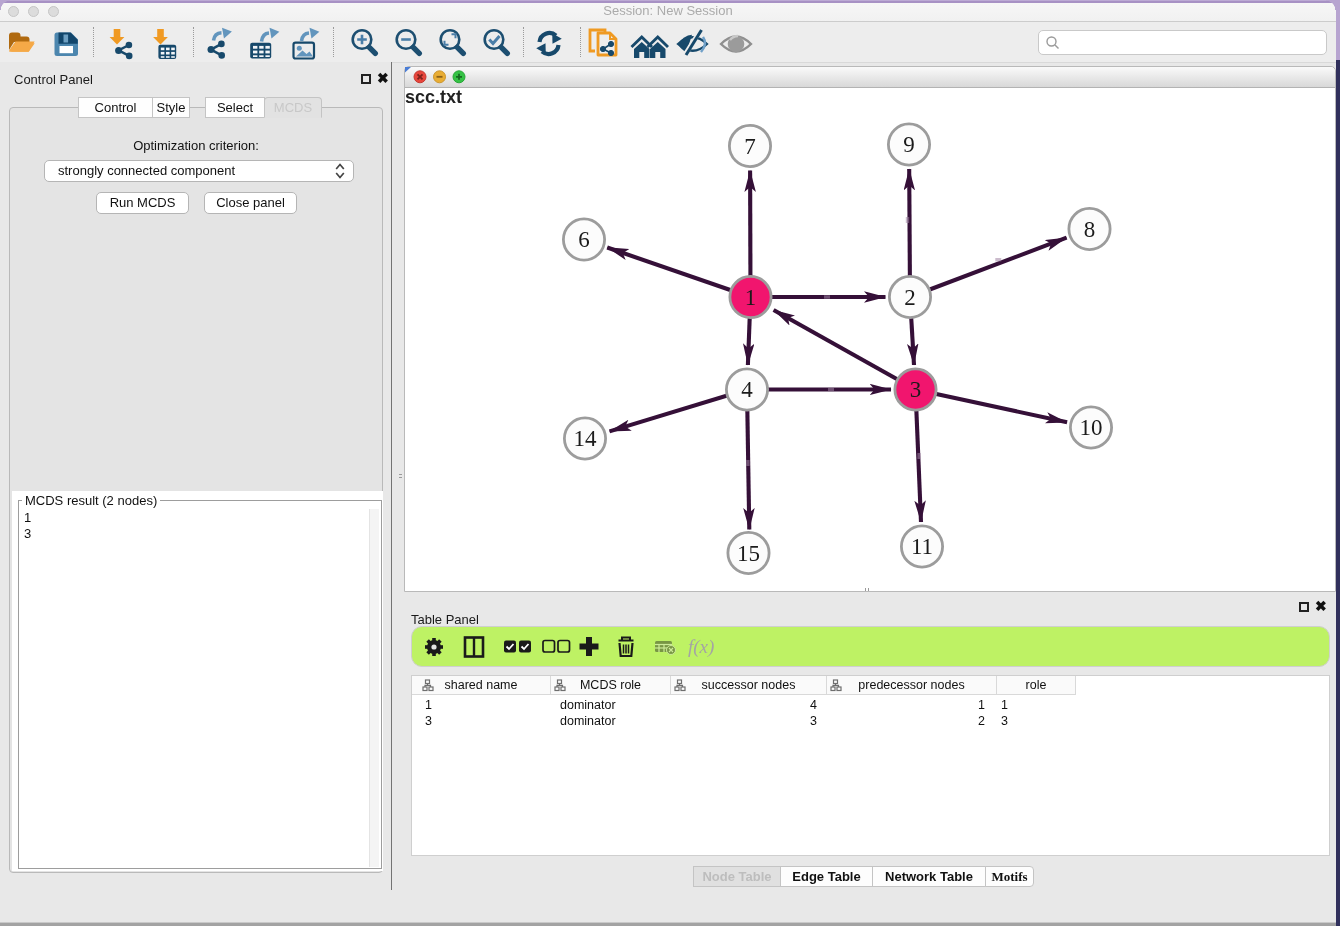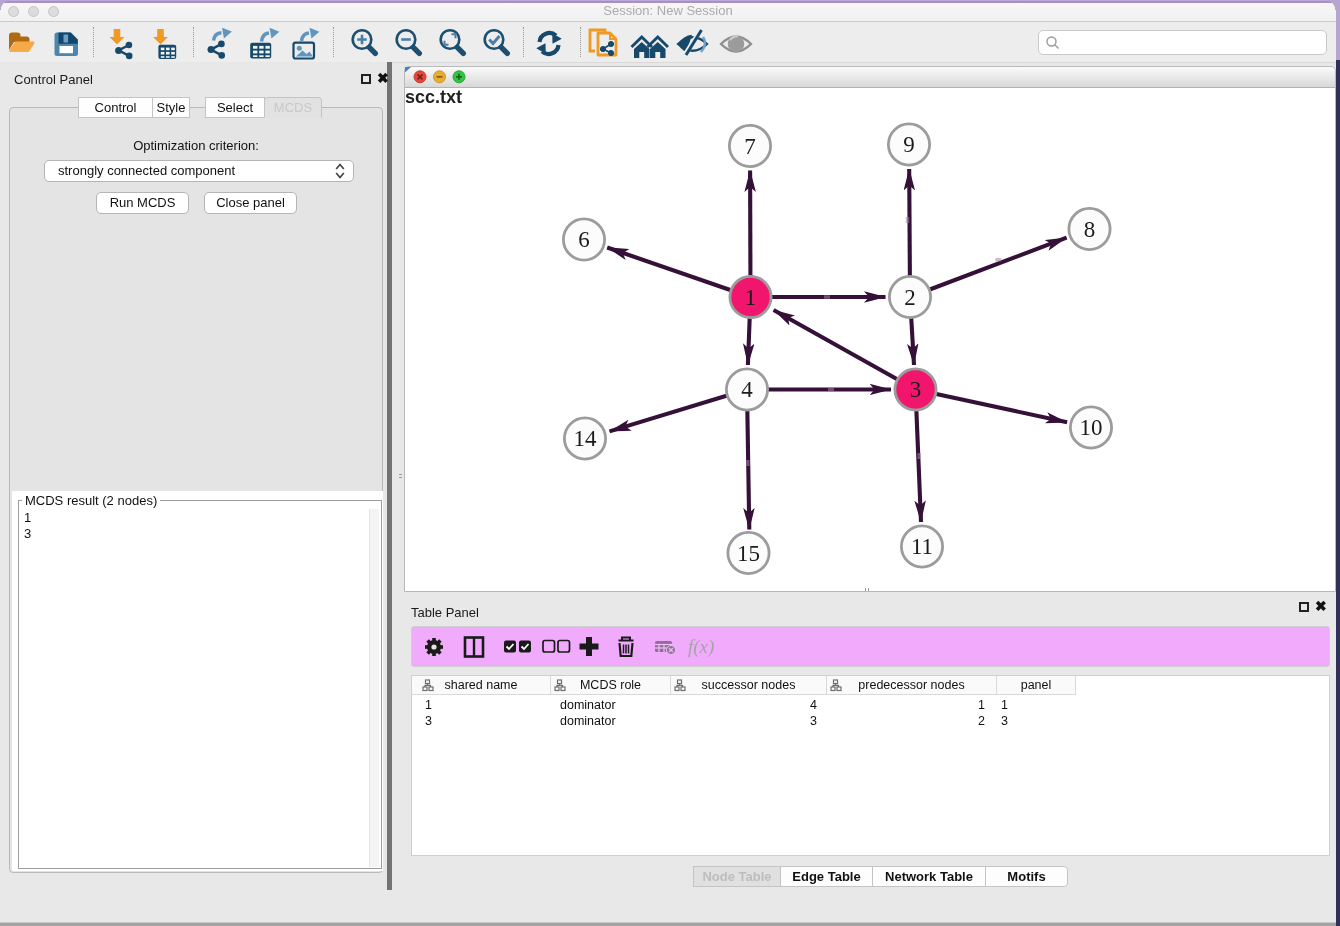--- a/index.html
+++ b/index.html
@@ -20,21 +20,21 @@
         background:#dcdcdc; border:1px solid #c6c6c6; }
   #title-text { position:absolute; top:3px; left:0; width:100%; text-align:center;
                 font-size:13px; color:#ababab; }
   
   #toolbar { position:absolute; left:0; top:22px; width:100%; height:41px; background:#ededed; border-bottom:1px solid #d9d9d9; }
   .tbsep { position:absolute; top:5px; height:30px; width:0;
            border-left:1px dotted #9a9a9a; }
   #searchbox { position:absolute; left:1038px; top:8px; width:289px; height:25px;
                background:#ffffff; border:1px solid #c9c9c9; border-radius:5px; }
   
-  #cpanel { position:absolute; left:0; top:62px; width:392px; height:828px; background:#e8e8e8; border-right:5px solid #737373; }
+  #cpanel { position:absolute; left:0; top:62px; width:392px; height:828px; background:#e8e8e8; border-right:1px solid #737373; }
   #cp-title { position:absolute; left:14px; top:10px; font-size:13px; color:#1a1a1a; }
   .float-btn { position:absolute; width:10px; height:10px; border:2px solid #222; }
   .close-x { position:absolute; font-size:14px; font-weight:bold; color:#111; }
   #cp-content { position:absolute; left:9px; top:45px; width:374px; height:766px;
                 background:#e4e4e4; border:1px solid #b9b9b9; border-radius:4px;text-decoration:underline; }
   .tab { position:absolute; top:35px; height:21px; background:#fefefe; border:1px solid #c4c4c4;
          font-size:13px; text-align:center; color:#111; line-height:20px; z-index:5; }
   #opt-label { position:absolute; left:0; top:30px; width:100%; text-align:center; font-size:13px; color:#111; }
   #combo { position:absolute; left:34px; top:52px; width:310px; height:22px; background:#fff;
            border:1px solid #b5b5b5; border-radius:5px; font-size:13px; color:#111; line-height:20px;
@@ -50,23 +50,23 @@
   
   #netwin { position:absolute; left:404px; top:66px; width:932px; height:526px;
             background:#ffffff; border:1px solid #b9b9b9; border-radius:5px 5px 0 0; }
   #nw-title { position:absolute; left:0; top:0; width:100%; height:21px;
               background:linear-gradient(#fafafa,#d8d8d8); border-bottom:1px solid #b3b3b3;
               border-radius:5px 5px 0 0; }
   #nw-text { position:absolute; top:20px; width:100%; text-align:left; font-size:18px;
              font-weight:bold; color:#222; }
   
   #tpanel { position:absolute; left:404px; top:595px; width:932px; height:297px; background:#e8e8e8; }
-  #tp-title { position:absolute; left:7px; top:10px; font-size:13px; color:#1a1a1a; }
+  #tp-title { position:absolute; left:7px; top:17px; font-size:13px; color:#1a1a1a; }
   #tp-toolbar { position:absolute; left:7px; top:31px; width:919px; height:41px;
-                background:#f0abfc; border:1px solid #cfcfcf; border-radius:3px; }
+                background:#bef264; border:1px solid #cfcfcf; border-radius:11px; }
   #ttable { position:absolute; left:7px; top:80px; width:919px; height:181px; background:#fff;
             border:1px solid #cfcfcf; }
   .th { position:absolute; top:0; height:19px; border-right:1px solid #d9d9d9;
         border-bottom:1px solid #d9d9d9; background:#fafafa; font-size:12.5px; color:#111;
         text-align:center; line-height:19px; }
   .td { position:absolute; font-size:12.5px; color:#111; height:16px; line-height:16px; }
   .btab { position:absolute; top:271px; height:21px; background:#fdfdfd; border:1px solid #c4c4c4;
           font-size:13px; font-weight:bold; color:#111; text-align:center; line-height:20px; }
   
   #statusbar { position:absolute; left:0; top:890px; width:1336px; height:36px;
@@ -382,21 +382,21 @@
         </g>
 
         <text x="276" y="26" font-family="Liberation Serif, serif" font-style="italic" font-size="19px" fill="#a4a4a4">f(x)</text>
       </svg>
     </div>
     <div id="ttable">
       <div class="th" style="left:0; width:139px;">shared name</div>
       <div class="th" style="left:139px; width:120px;">MCDS role</div>
       <div class="th" style="left:259px; width:156px;">successor nodes</div>
       <div class="th" style="left:415px; width:170px;">predecessor nodes</div>
-      <div class="th" style="left:585px; width:79px;">panel</div>
+      <div class="th" style="left:585px; width:79px;">role</div>
       <svg width="450" height="19" style="position:absolute;left:0;top:0;">
         <g fill="none" stroke="#6e6e6e" stroke-width="1.2">
           <g transform="translate(11,4)">
               <rect x="2.5" y="0" width="4" height="3.5"></rect>
               <rect x="0" y="7" width="4" height="3.5"></rect>
               <rect x="6" y="7" width="4" height="3.5"></rect>
               <path d="M4.5,3.5 v2 M2,7 v-1.7 h5.5 v1.7"></path>
             </g>
           <g transform="translate(143,4)">
               <rect x="2.5" y="0" width="4" height="3.5"></rect>
@@ -425,21 +425,21 @@
       <div class="td" style="left:589px; top:21px;">1</div>
       <div class="td" style="left:13px; top:37px;">3</div>
       <div class="td" style="left:148px; top:37px;">dominator</div>
       <div class="td" style="left:259px; top:37px; width:146px; text-align:right;">3</div>
       <div class="td" style="left:415px; top:37px; width:158px; text-align:right;">2</div>
       <div class="td" style="left:589px; top:37px;">3</div>
     </div>
     <div class="btab" style="left:289px; width:88px; background:#e0e0e0; color:#bdbdbd;">Node Table</div>
     <div class="btab" style="left:376px; width:93px;">Edge Table</div>
     <div class="btab" style="left:468px; width:114px;">Network Table</div>
-    <div class="btab" style="left:581px; width:83px; border-radius:0 4px 4px 0;">Motifs</div>
+    <div class="btab" style="left:581px; width:49px; border-radius:0 4px 4px 0;font-family:Liberation Serif, serif;">Motifs</div>
   </div>
   <div style="position:absolute;left:398px;top:472px;width:5px;height:13px;background:#e8e8e8;">
     <div style="position:absolute;left:1px;top:2px;width:3px;height:1px;background:#9a9a9a;"></div>
     <div style="position:absolute;left:1px;top:5px;width:3px;height:1px;background:#9a9a9a;"></div>
   </div>
   <div style="position:absolute;left:863px;top:588px;width:13px;height:4px;">
     <div style="position:absolute;left:2px;top:0;width:1px;height:3px;background:#9a9a9a;"></div>
     <div style="position:absolute;left:5px;top:0;width:1px;height:3px;background:#9a9a9a;"></div>
   </div>
   <div id="statusbar">

